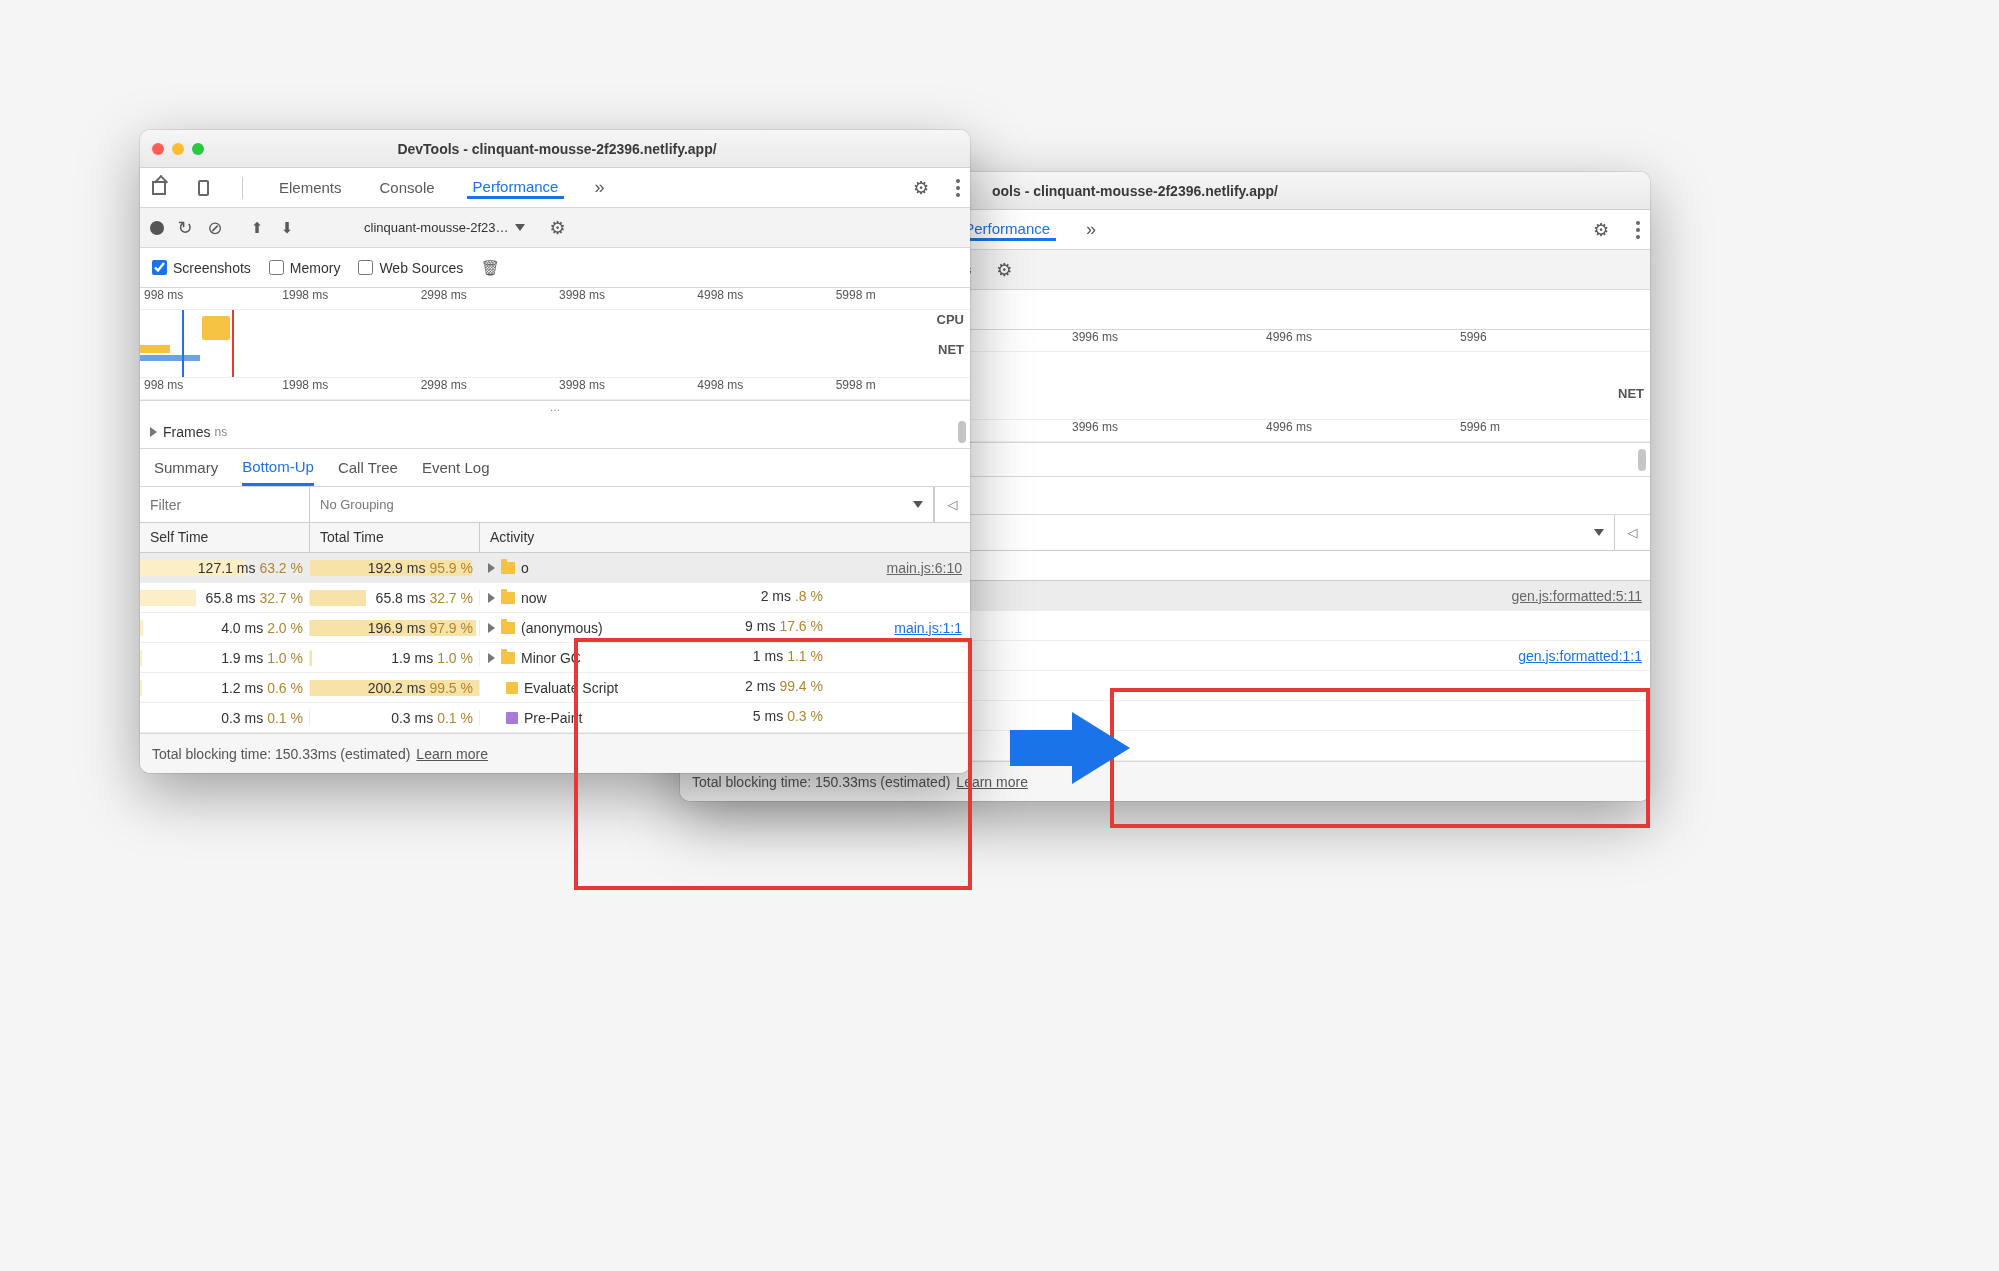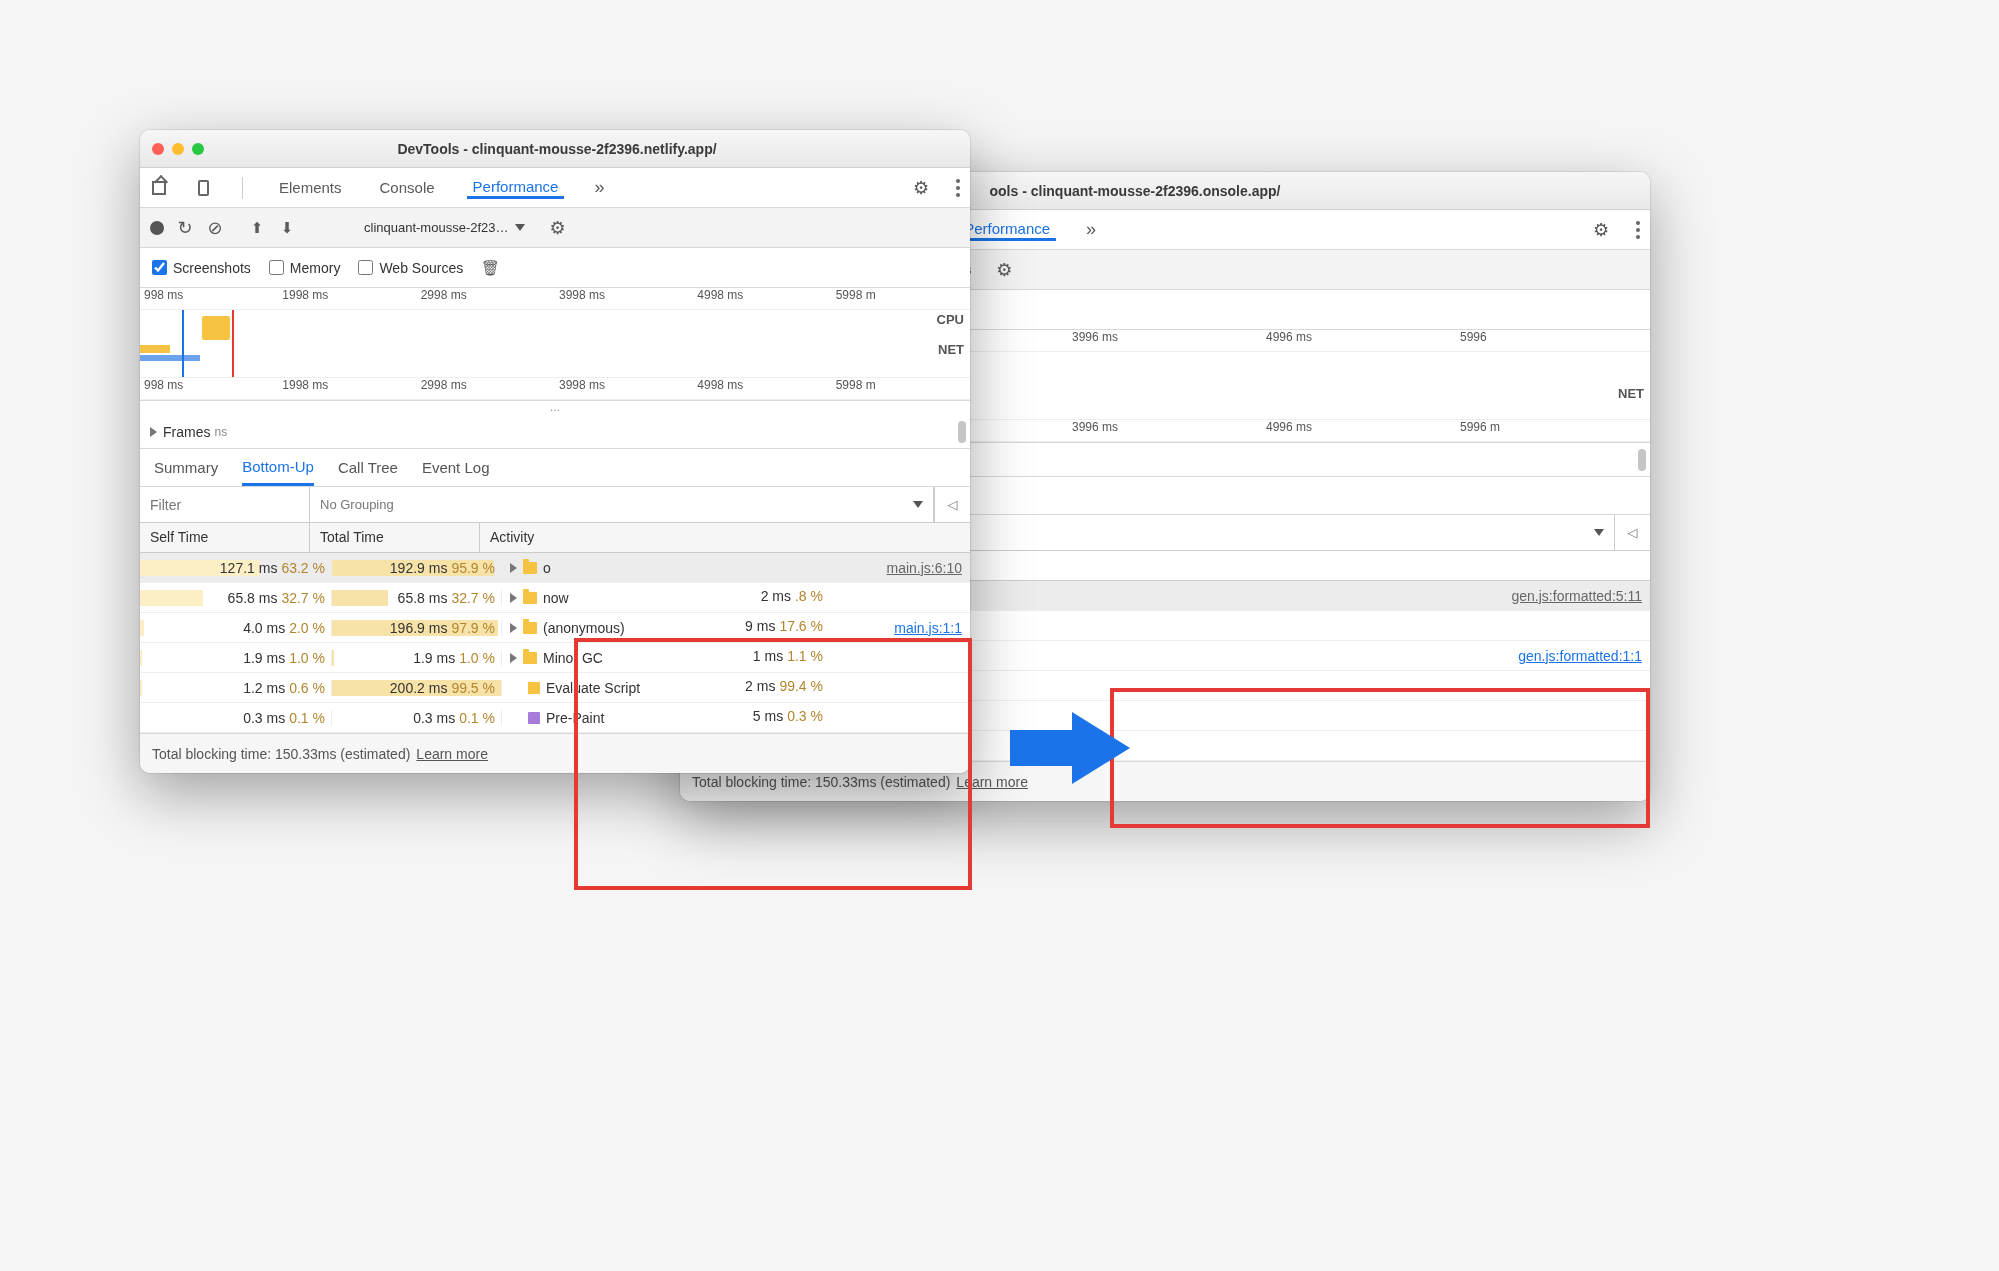--- a/index.html
+++ b/index.html
@@ -92,21 +92,21 @@
   .filterrow .endicon{ width:36px; justify-content:center; border-left:1px solid #ccc; border-right:none;}
   .headerrow{
     height:30px; display:flex; border-bottom:1px solid #ccc; font-weight:500; font-size:14px; background:#f6f6f6;
   }
   .headerrow .col{ padding:6px 10px; border-right:1px solid #ccc;}
   .datarow{
     height:30px; display:flex; align-items:center; font-size:14px;
     border-bottom:1px solid #eee;
   }
   .datarow.sel{ background:#ececec;}
-  .col-self{ width:192px; border-right:1px solid #eee; display:flex; justify-content:flex-end; align-items:center; position:relative; padding:0 6px;}
+  .col-self{ width:170px; border-right:1px solid #eee; display:flex; justify-content:flex-end; align-items:center; position:relative; padding:0 6px;}
   .col-total{ width:170px; border-right:1px solid #eee; display:flex; justify-content:flex-end; align-items:center; position:relative; padding:0 6px;}
   .col-activity{ flex:1; display:flex; align-items:center; padding:0 8px; gap:6px;}
   .pct-bar{ position:absolute; left:0; top:0; bottom:0; background:#fceec5;}
   .pct-bar.heavy{ background:#f7e3a8;}
   .valtxt{ position:relative; z-index:1;}
   .ms{ color:#333; margin-right:4px;}
   .pct{ color:#b3852f;}
   .tri{ display:inline-block; width:0; height:0; border-top:5px solid transparent; border-bottom:5px solid transparent; border-left:7px solid #777;}
   .folder{ width:14px; height:12px; background:#f5c242; border-radius:1px; position:relative;}
   .folder::before{ content:""; position:absolute; top:-3px; left:0; width:6px; height:3px; background:#f5c242; border-radius:1px 1px 0 0;}
@@ -143,21 +143,21 @@
   .devicebox{width:11px;height:16px;border:2px solid #666;border-radius:2px;}
   .caretdown{display:inline-block;width:0;height:0;border-left:5px solid transparent;border-right:5px solid transparent;border-top:7px solid #555;margin-left:6px;}
 </style>
 </head>
 <body>
 
 <div class="backdrop"></div>
 
 <div class="window" style="left:680px; top:172px; width:970px;">
   <div class="titlebar">
-    <span class="titletext">ools - clinquant-mousse-2f2396.onsole.app/</span>
+    <span class="titletext">ools - clinquant-mousse-2f2396.netlify.app/</span>
   </div>
   <div class="toolbar">
     <span class="tab">onsole</span>
     <span class="tab">Sources</span>
     <span class="tab">Network</span>
     <span class="tab active">Performance</span>
     <span class="icon chevmore"></span>
     <span class="spacer"></span>
     <span class="icon gear"></span>
     <span class="kebab">

